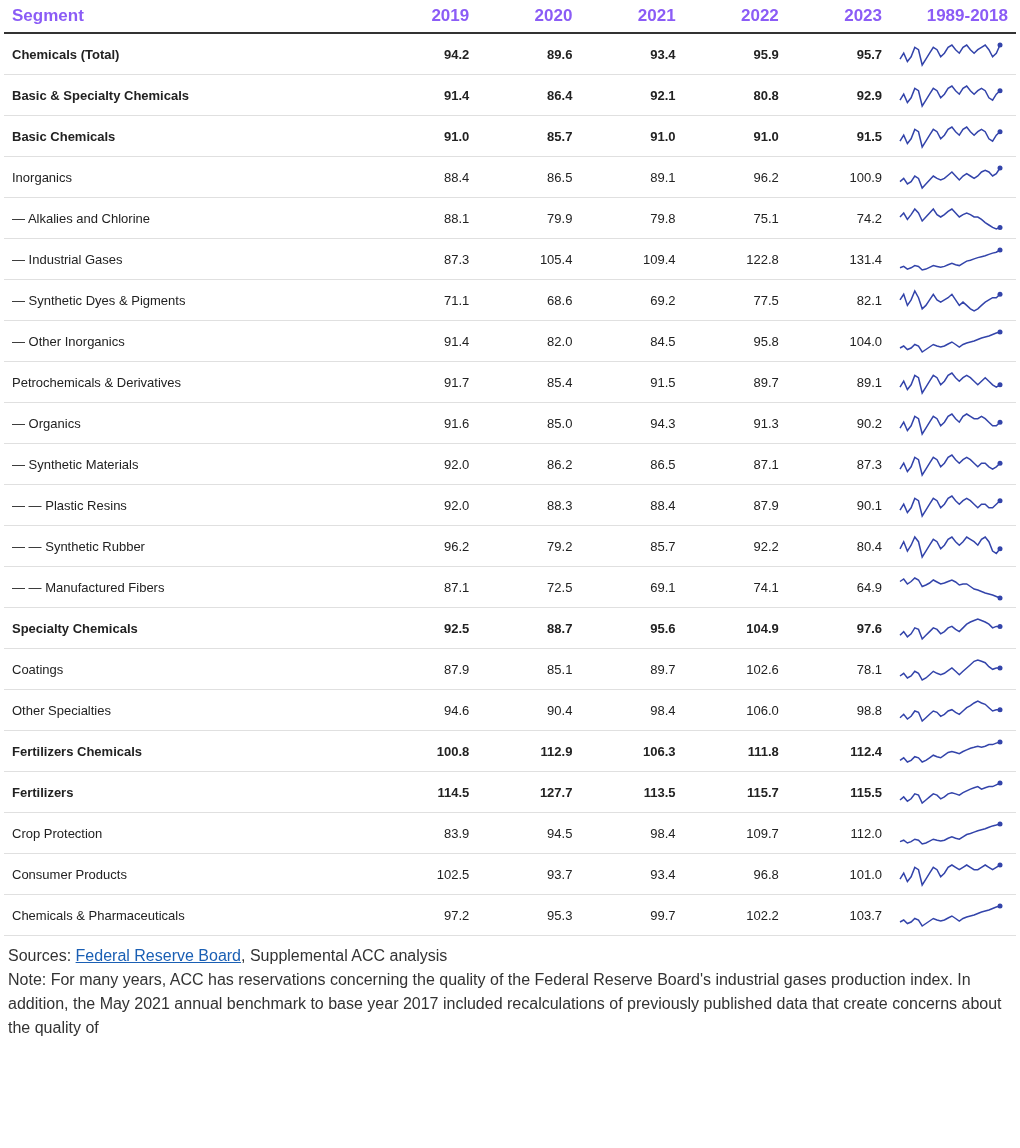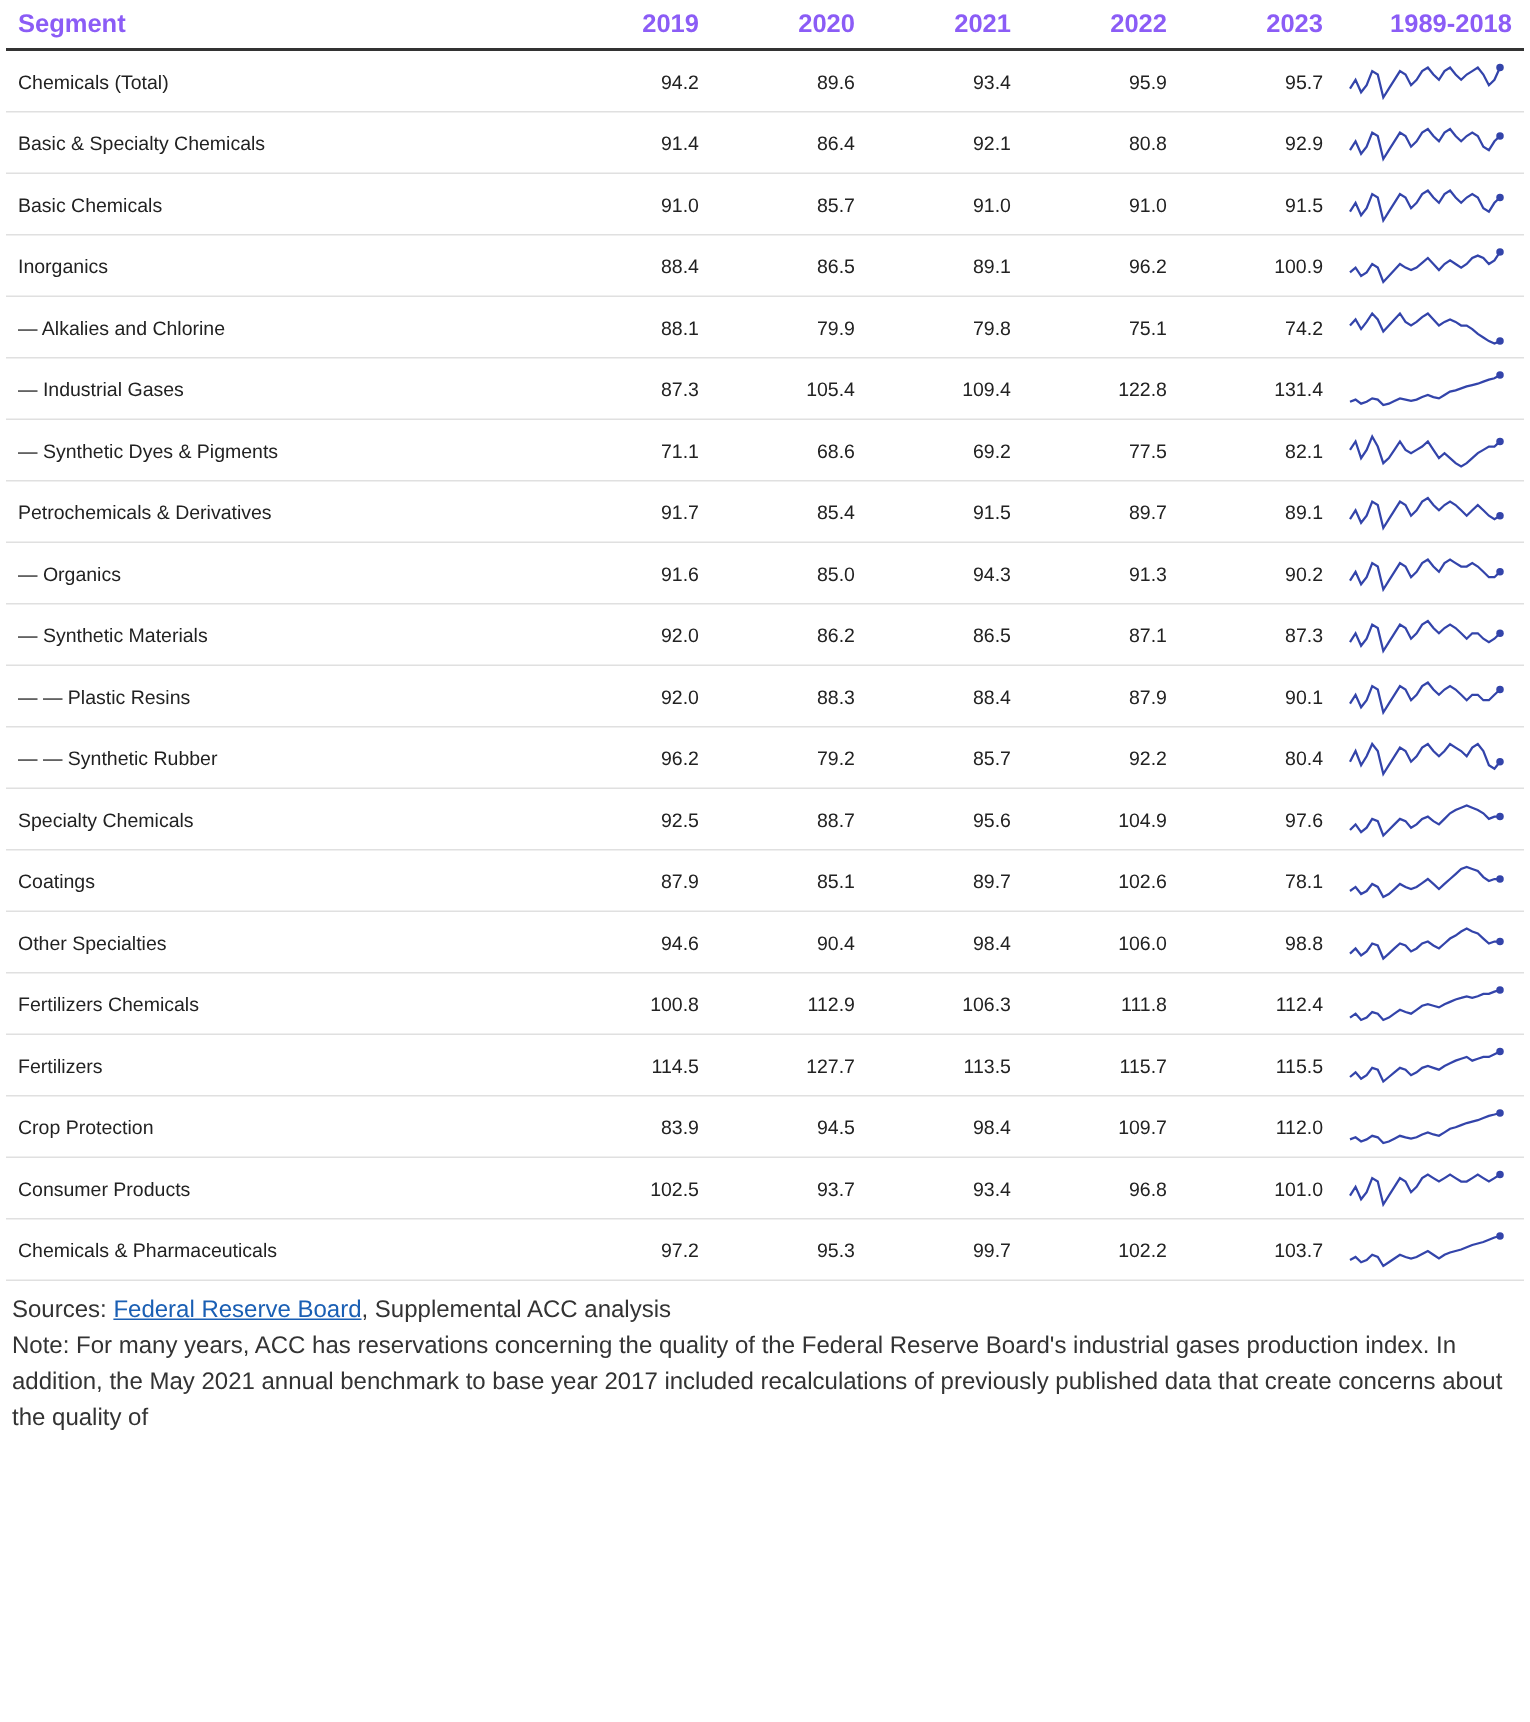--- a/index.html
+++ b/index.html
@@ -32,21 +32,21 @@
     tbody tr td {
       padding: 5px 8px;
       text-align: right;
       border-bottom: 1px solid #e0e0e0;
       font-size: 13px;
     }
     tbody tr td:first-child {
       text-align: left;
     }
     .bold-row td {
-      font-weight: normal;
+      font-weight: bold;
     }
     .sparkline-cell {
       width: 120px;
       min-width: 100px;
     }
     svg.sparkline {
       width: 110px;
       height: 30px;
       vertical-align: middle;
     }
@@ -156,20 +156,32 @@
           <td>68.6</td>
           <td>69.2</td>
           <td>77.5</td>
           <td>82.1</td>
           <td class="sparkline-cell"><svg class="sparkline" viewBox="0 0 110 30" xmlns="http://www.w3.org/2000/svg">
     <polyline points="2.0,14.9 5.7,9.3 9.4,20.4 13.1,14.9 16.8,6.0 20.5,12.7 24.2,23.8 27.9,20.4 31.6,14.9 35.3,9.3 39.0,14.9 42.7,17.1 46.4,14.9 50.1,12.7 53.9,9.3 57.6,14.9 61.3,20.4 65.0,17.1 68.7,20.4 72.4,23.8 76.1,26.0 79.8,23.8 83.5,20.4 87.2,17.1 90.9,14.9 94.6,12.7 98.3,12.7 102.0,9.3" fill="none" stroke="#3344aa" stroke-width="1.5"></polyline>
     <circle cx="102.0" cy="9.3" r="2.5" fill="#3344aa"></circle>
   </svg></td>
         </tr>
         <tr>
+          <td>— Other Inorganics</td>
+          <td>91.4</td>
+          <td>82.0</td>
+          <td>84.5</td>
+          <td>95.8</td>
+          <td>104.0</td>
+          <td class="sparkline-cell"><svg class="sparkline" viewBox="0 0 110 30" xmlns="http://www.w3.org/2000/svg">
+    <polyline points="2.0,22.0 5.7,20.0 9.4,23.5 13.1,22.0 16.8,18.5 20.5,20.0 24.2,26.0 27.9,23.5 31.6,21.0 35.3,18.5 39.0,20.0 42.7,21.0 46.4,20.0 50.1,18.0 53.9,16.0 57.6,18.5 61.3,21.0 65.0,18.5 68.7,17.0 72.4,16.0 76.1,15.0 79.8,13.5 83.5,12.0 87.2,11.0 90.9,10.0 94.6,8.5 98.3,7.0 102.0,6.0" fill="none" stroke="#3344aa" stroke-width="1.5"></polyline>
+    <circle cx="102.0" cy="6.0" r="2.5" fill="#3344aa"></circle>
+  </svg></td>
+        </tr>
+        <tr>
           <td>Petrochemicals &amp; Derivatives</td>
           <td>91.7</td>
           <td>85.4</td>
           <td>91.5</td>
           <td>89.7</td>
           <td>89.1</td>
           <td class="sparkline-cell"><svg class="sparkline" viewBox="0 0 110 30" xmlns="http://www.w3.org/2000/svg">
     <polyline points="2.0,20.1 5.7,14.2 9.4,22.5 13.1,17.8 16.8,8.4 20.5,10.7 24.2,26.0 27.9,20.1 31.6,14.2 35.3,8.4 39.0,10.7 42.7,17.8 46.4,14.2 50.1,8.4 53.9,6.0 57.6,10.7 61.3,14.2 65.0,10.7 68.7,8.4 72.4,10.7 76.1,14.2 79.8,17.8 83.5,14.2 87.2,10.7 90.9,14.2 94.6,17.8 98.3,20.1 102.0,17.8" fill="none" stroke="#3344aa" stroke-width="1.5"></polyline>
     <circle cx="102.0" cy="17.8" r="2.5" fill="#3344aa"></circle>
   </svg></td>
@@ -213,20 +225,32 @@
         <tr>
           <td>— — Synthetic Rubber</td>
           <td>96.2</td>
           <td>79.2</td>
           <td>85.7</td>
           <td>92.2</td>
           <td>80.4</td>
           <td class="sparkline-cell"><svg class="sparkline" viewBox="0 0 110 30" xmlns="http://www.w3.org/2000/svg">
     <polyline points="2.0,17.8 5.7,10.7 9.4,20.1 13.1,14.2 16.8,6.0 20.5,10.7 24.2,26.0 27.9,20.1 31.6,14.2 35.3,8.4 39.0,10.7 42.7,17.8 46.4,14.2 50.1,8.4 53.9,6.0 57.6,10.7 61.3,14.2 65.0,10.7 68.7,6.0 72.4,8.4 76.1,10.7 79.8,14.2 83.5,8.4 87.2,6.0 90.9,10.7 94.6,20.1 98.3,22.5 102.0,17.8" fill="none" stroke="#3344aa" stroke-width="1.5"></polyline>
     <circle cx="102.0" cy="17.8" r="2.5" fill="#3344aa"></circle>
+  </svg></td>
+        </tr>
+        <tr>
+          <td>— — Manufactured Fibers</td>
+          <td>87.1</td>
+          <td>72.5</td>
+          <td>69.1</td>
+          <td>74.1</td>
+          <td>64.9</td>
+          <td class="sparkline-cell"><svg class="sparkline" viewBox="0 0 110 30" xmlns="http://www.w3.org/2000/svg">
+    <polyline points="2.0,9.5 5.7,7.0 9.4,12.0 13.1,9.5 16.8,6.0 20.5,8.0 24.2,14.5 27.9,13.0 31.6,11.0 35.3,8.0 39.0,10.0 42.7,12.0 46.4,11.0 50.1,9.5 53.9,8.0 57.6,10.0 61.3,13.0 65.0,12.0 68.7,12.0 72.4,14.5 76.1,17.0 79.8,18.0 83.5,19.5 87.2,21.0 90.9,22.0 94.6,23.0 98.3,24.5 102.0,26.0" fill="none" stroke="#3344aa" stroke-width="1.5"></polyline>
+    <circle cx="102.0" cy="26.0" r="2.5" fill="#3344aa"></circle>
   </svg></td>
         </tr>
         <tr class="bold-row">
           <td>Specialty Chemicals</td>
           <td>92.5</td>
           <td>88.7</td>
           <td>95.6</td>
           <td>104.9</td>
           <td>97.6</td>
           <td class="sparkline-cell"><svg class="sparkline" viewBox="0 0 110 30" xmlns="http://www.w3.org/2000/svg">

